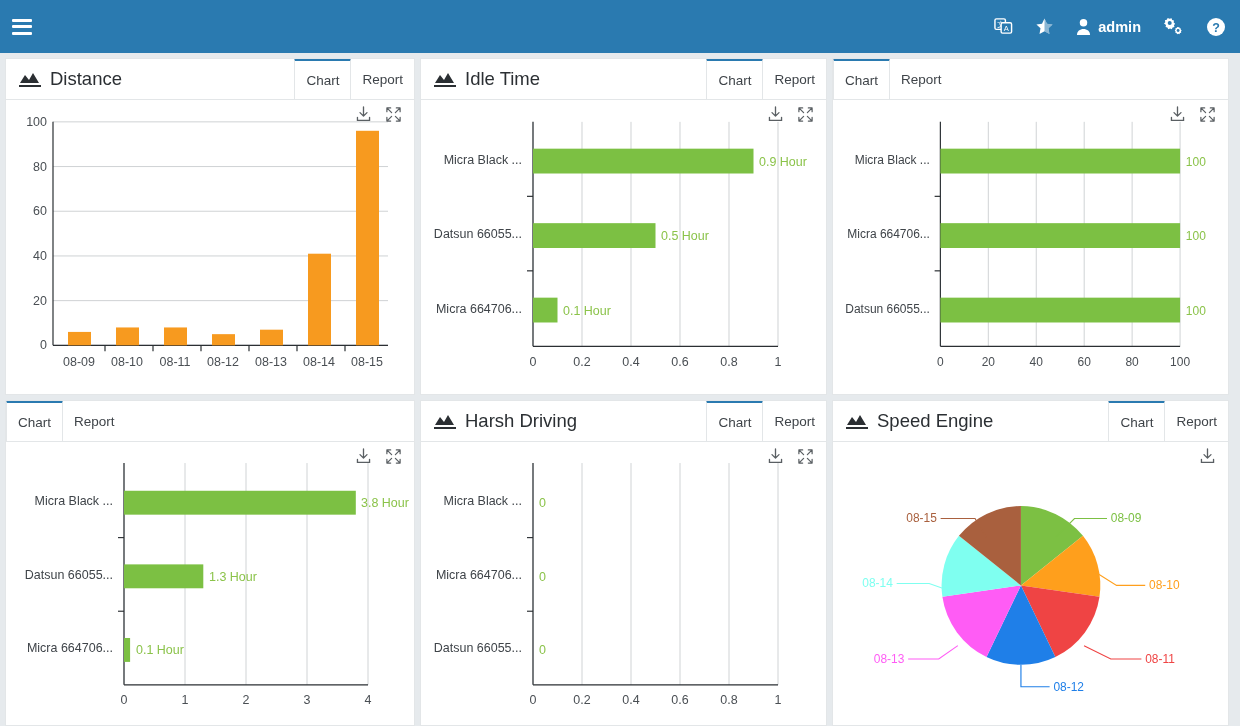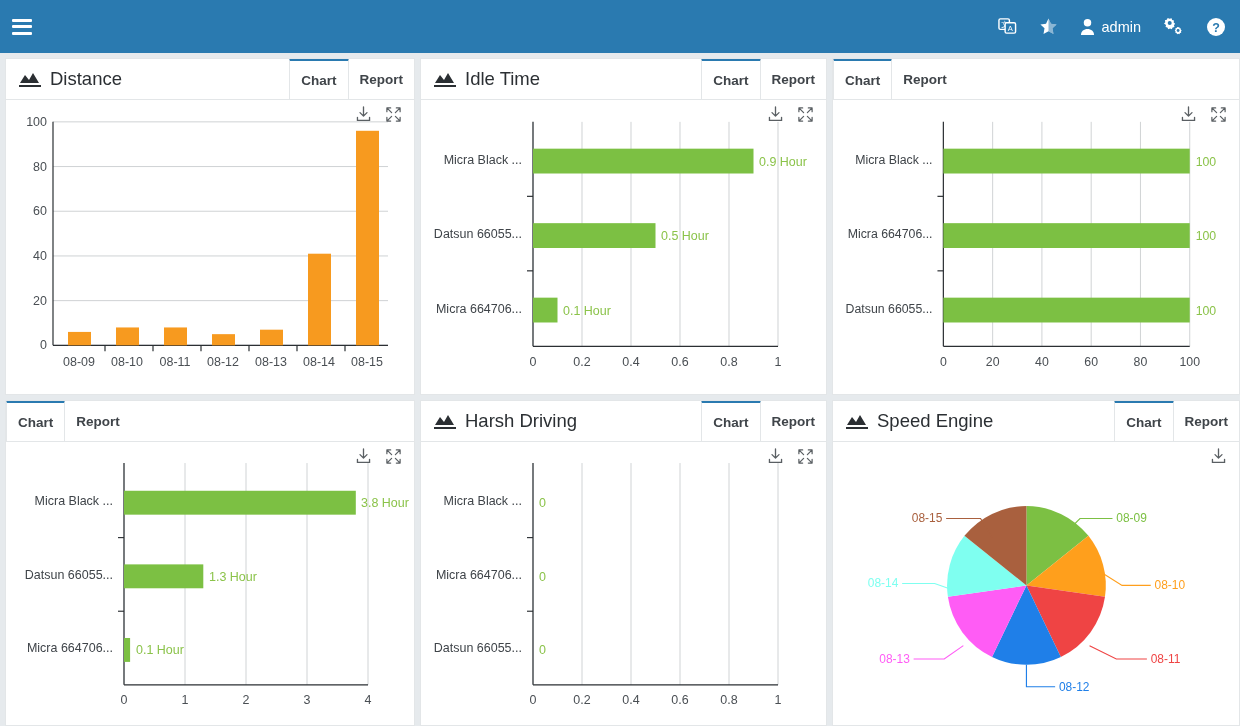--- a/index.html
+++ b/index.html
@@ -15,31 +15,31 @@
     height: 53px; width: 100%;
     background: #2a7ab0;
     display: flex; align-items: center;
     justify-content: space-between;
     padding: 0 14px 0 12px;
     position: relative;
   }
   .hamburger { width: 20px; height: 16px; display: flex; flex-direction: column; justify-content: space-between; cursor: pointer; }
   .hamburger span { display: block; height: 3px; width: 100%; background: #fff; border-radius: 1px; }
   .nav-right { display: flex; align-items: center; gap: 22px; }
-  .nav-item { display: flex; align-items: center; gap: 7px; color: #fff; font-size: 14.5px; cursor: pointer; }
+  .nav-item { display: flex; align-items: center; gap: 7px; color: #fff; font-size: 14.5px; cursor: pointer; font-weight: bold; }
   .nav-icon { display: inline-flex; align-items: center; justify-content: center; color: #fff; }
   .nav-icon svg { display: block; }
 
   
   .grid {
     display: grid;
     grid-template-columns: 410px 407px 1fr;
     grid-template-rows: 337px 1fr;
     gap: 5px;
-    padding: 5px 0 0 5px;
+    padding: 5px 11px 0 5px;
     height: 673px;
     background: #e6eaed;
   }
   .card {
     background: #ffffff;
     border: 1px solid #e3e6e8;
     display: flex; flex-direction: column;
     overflow: hidden;
     position: relative;
   }
@@ -62,21 +62,20 @@
   .tabs { display: flex; align-items: stretch; }
   .tab {
     min-width: 54px;
     padding: 0 11px;
     display: flex; align-items: center; justify-content: center;
     font-size: 13.5px; color: #3f4449;
     cursor: pointer;
     border-top: 3px solid transparent;
     position: relative;
     top: -1px;
-    font-weight: bold;
   }
   .tab.active {
     border-top: 3px solid #2a7ab0;
     border-left: 1px solid #e3e6e8;
     border-right: 1px solid #e3e6e8;
     background: #fff;
     height: calc(100% + 1px);
   }
 
   .card-body { flex: 1; position: relative; }

